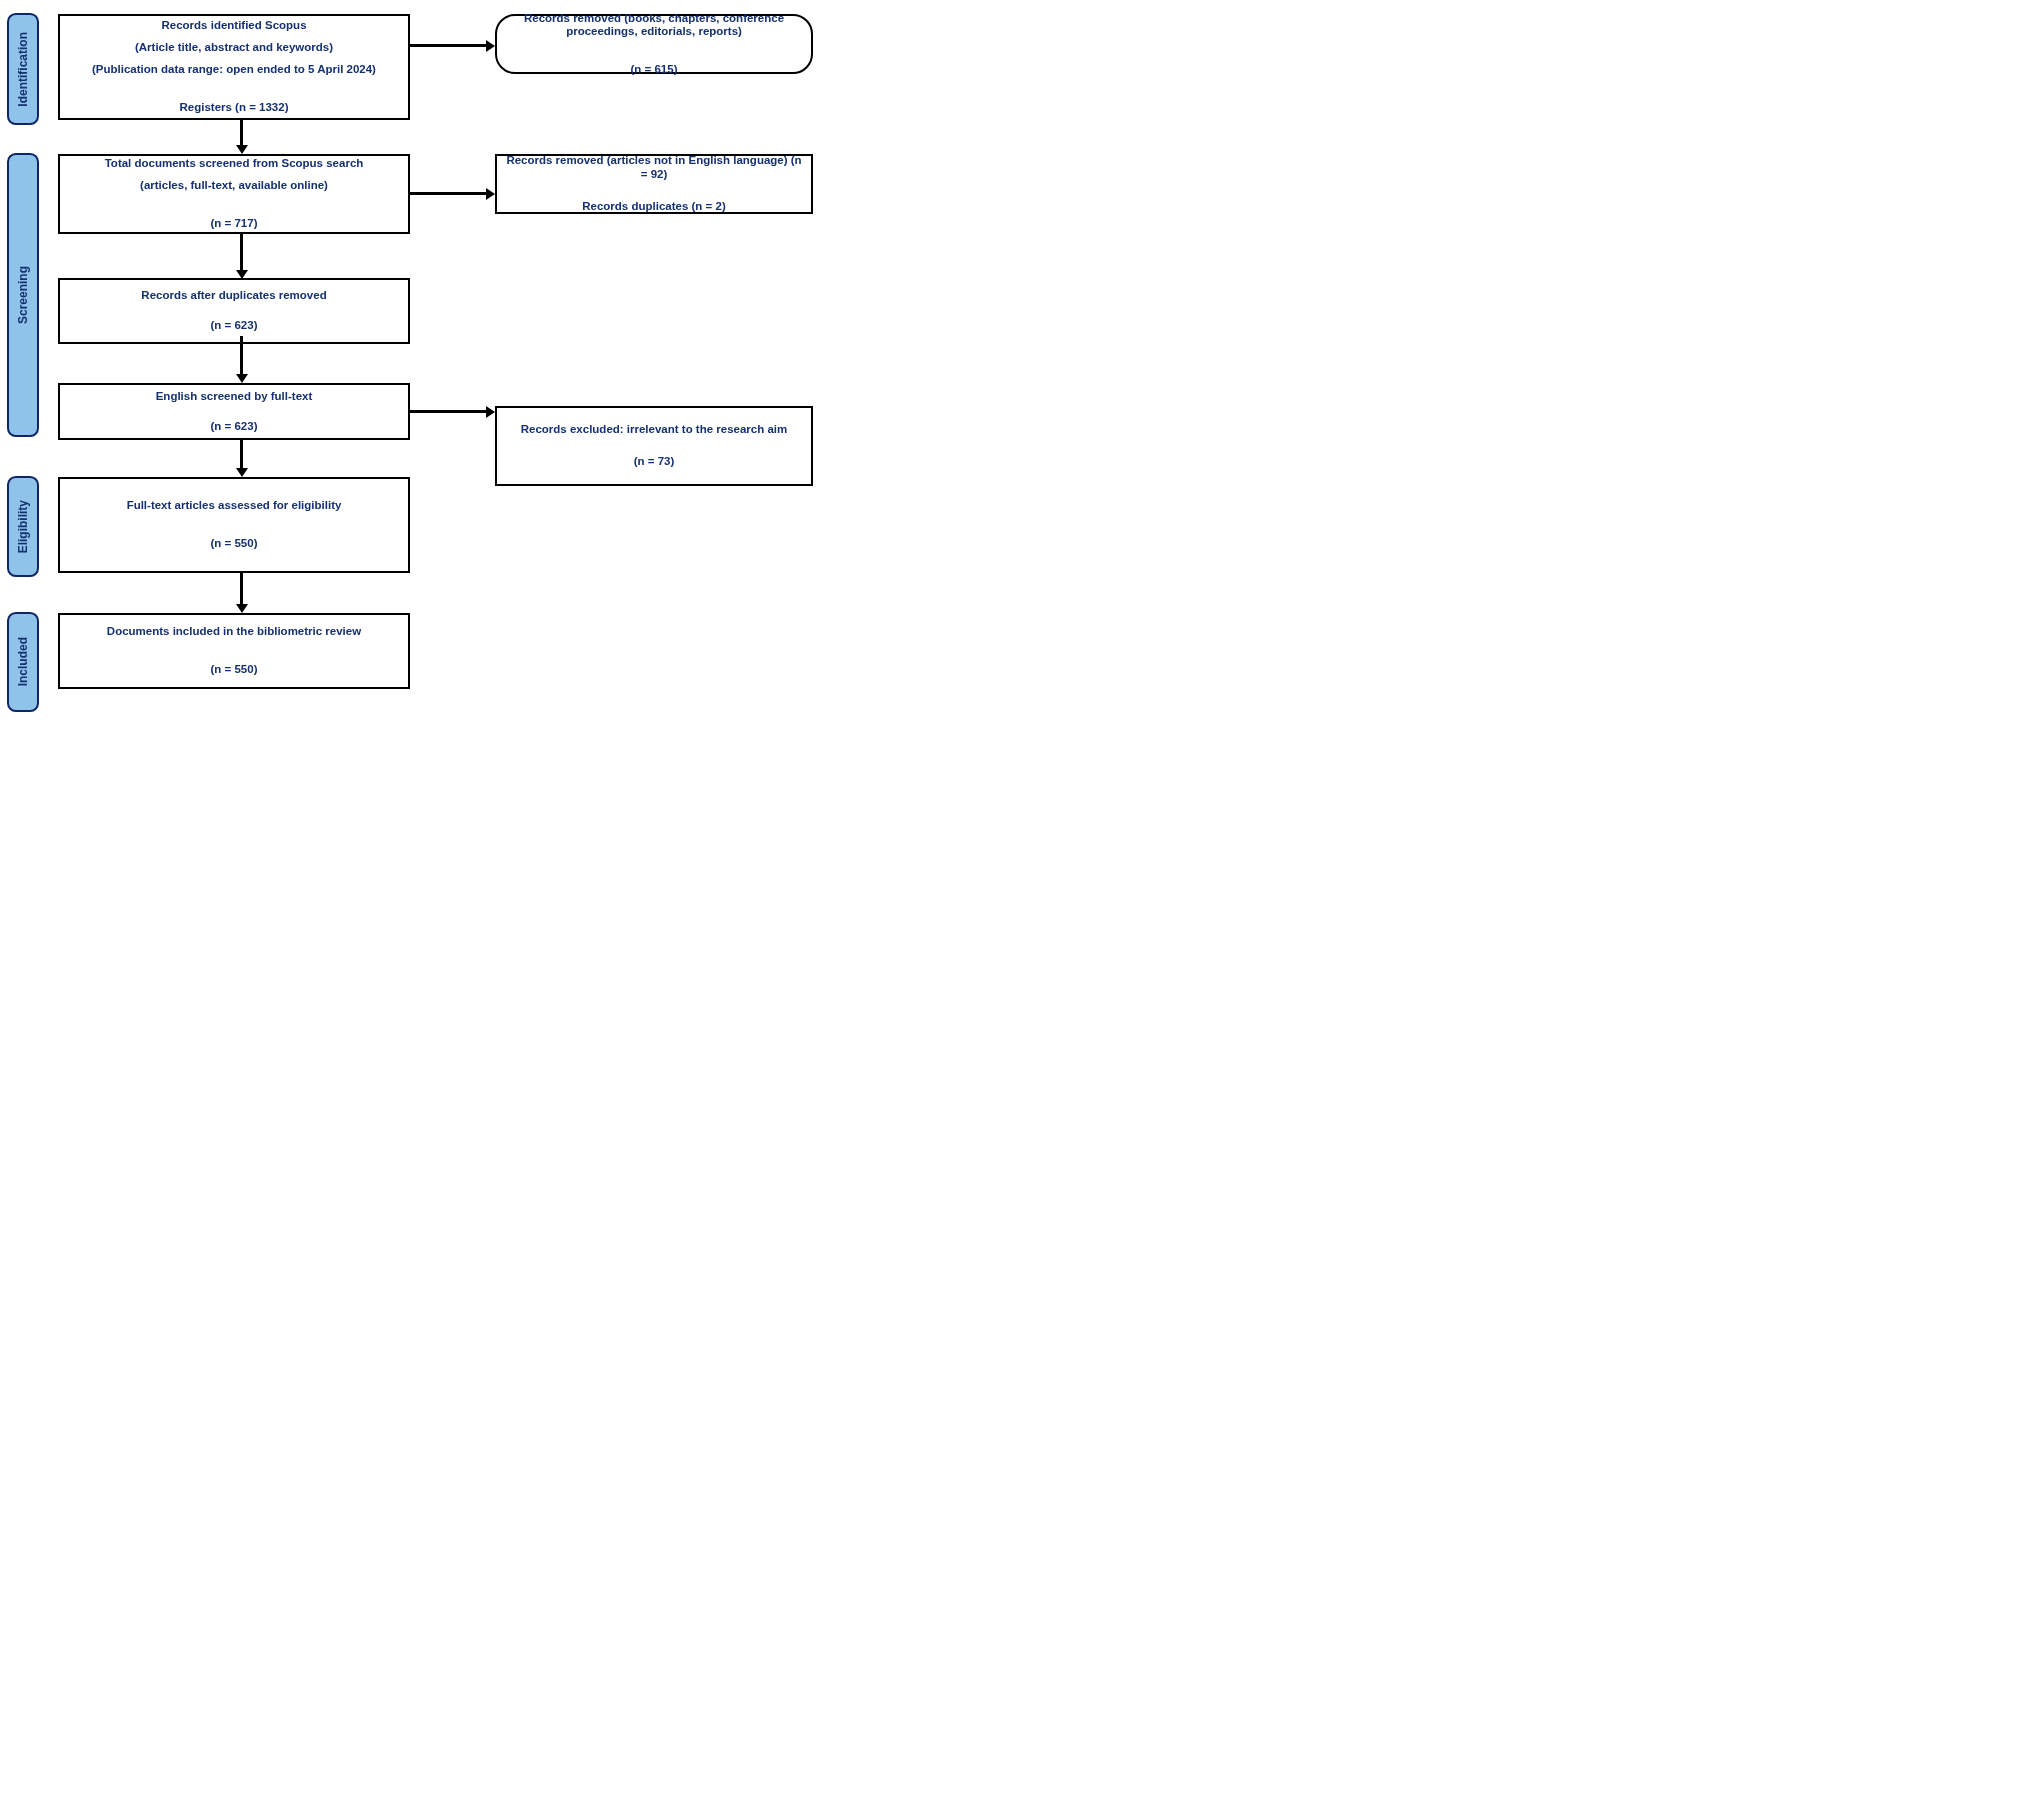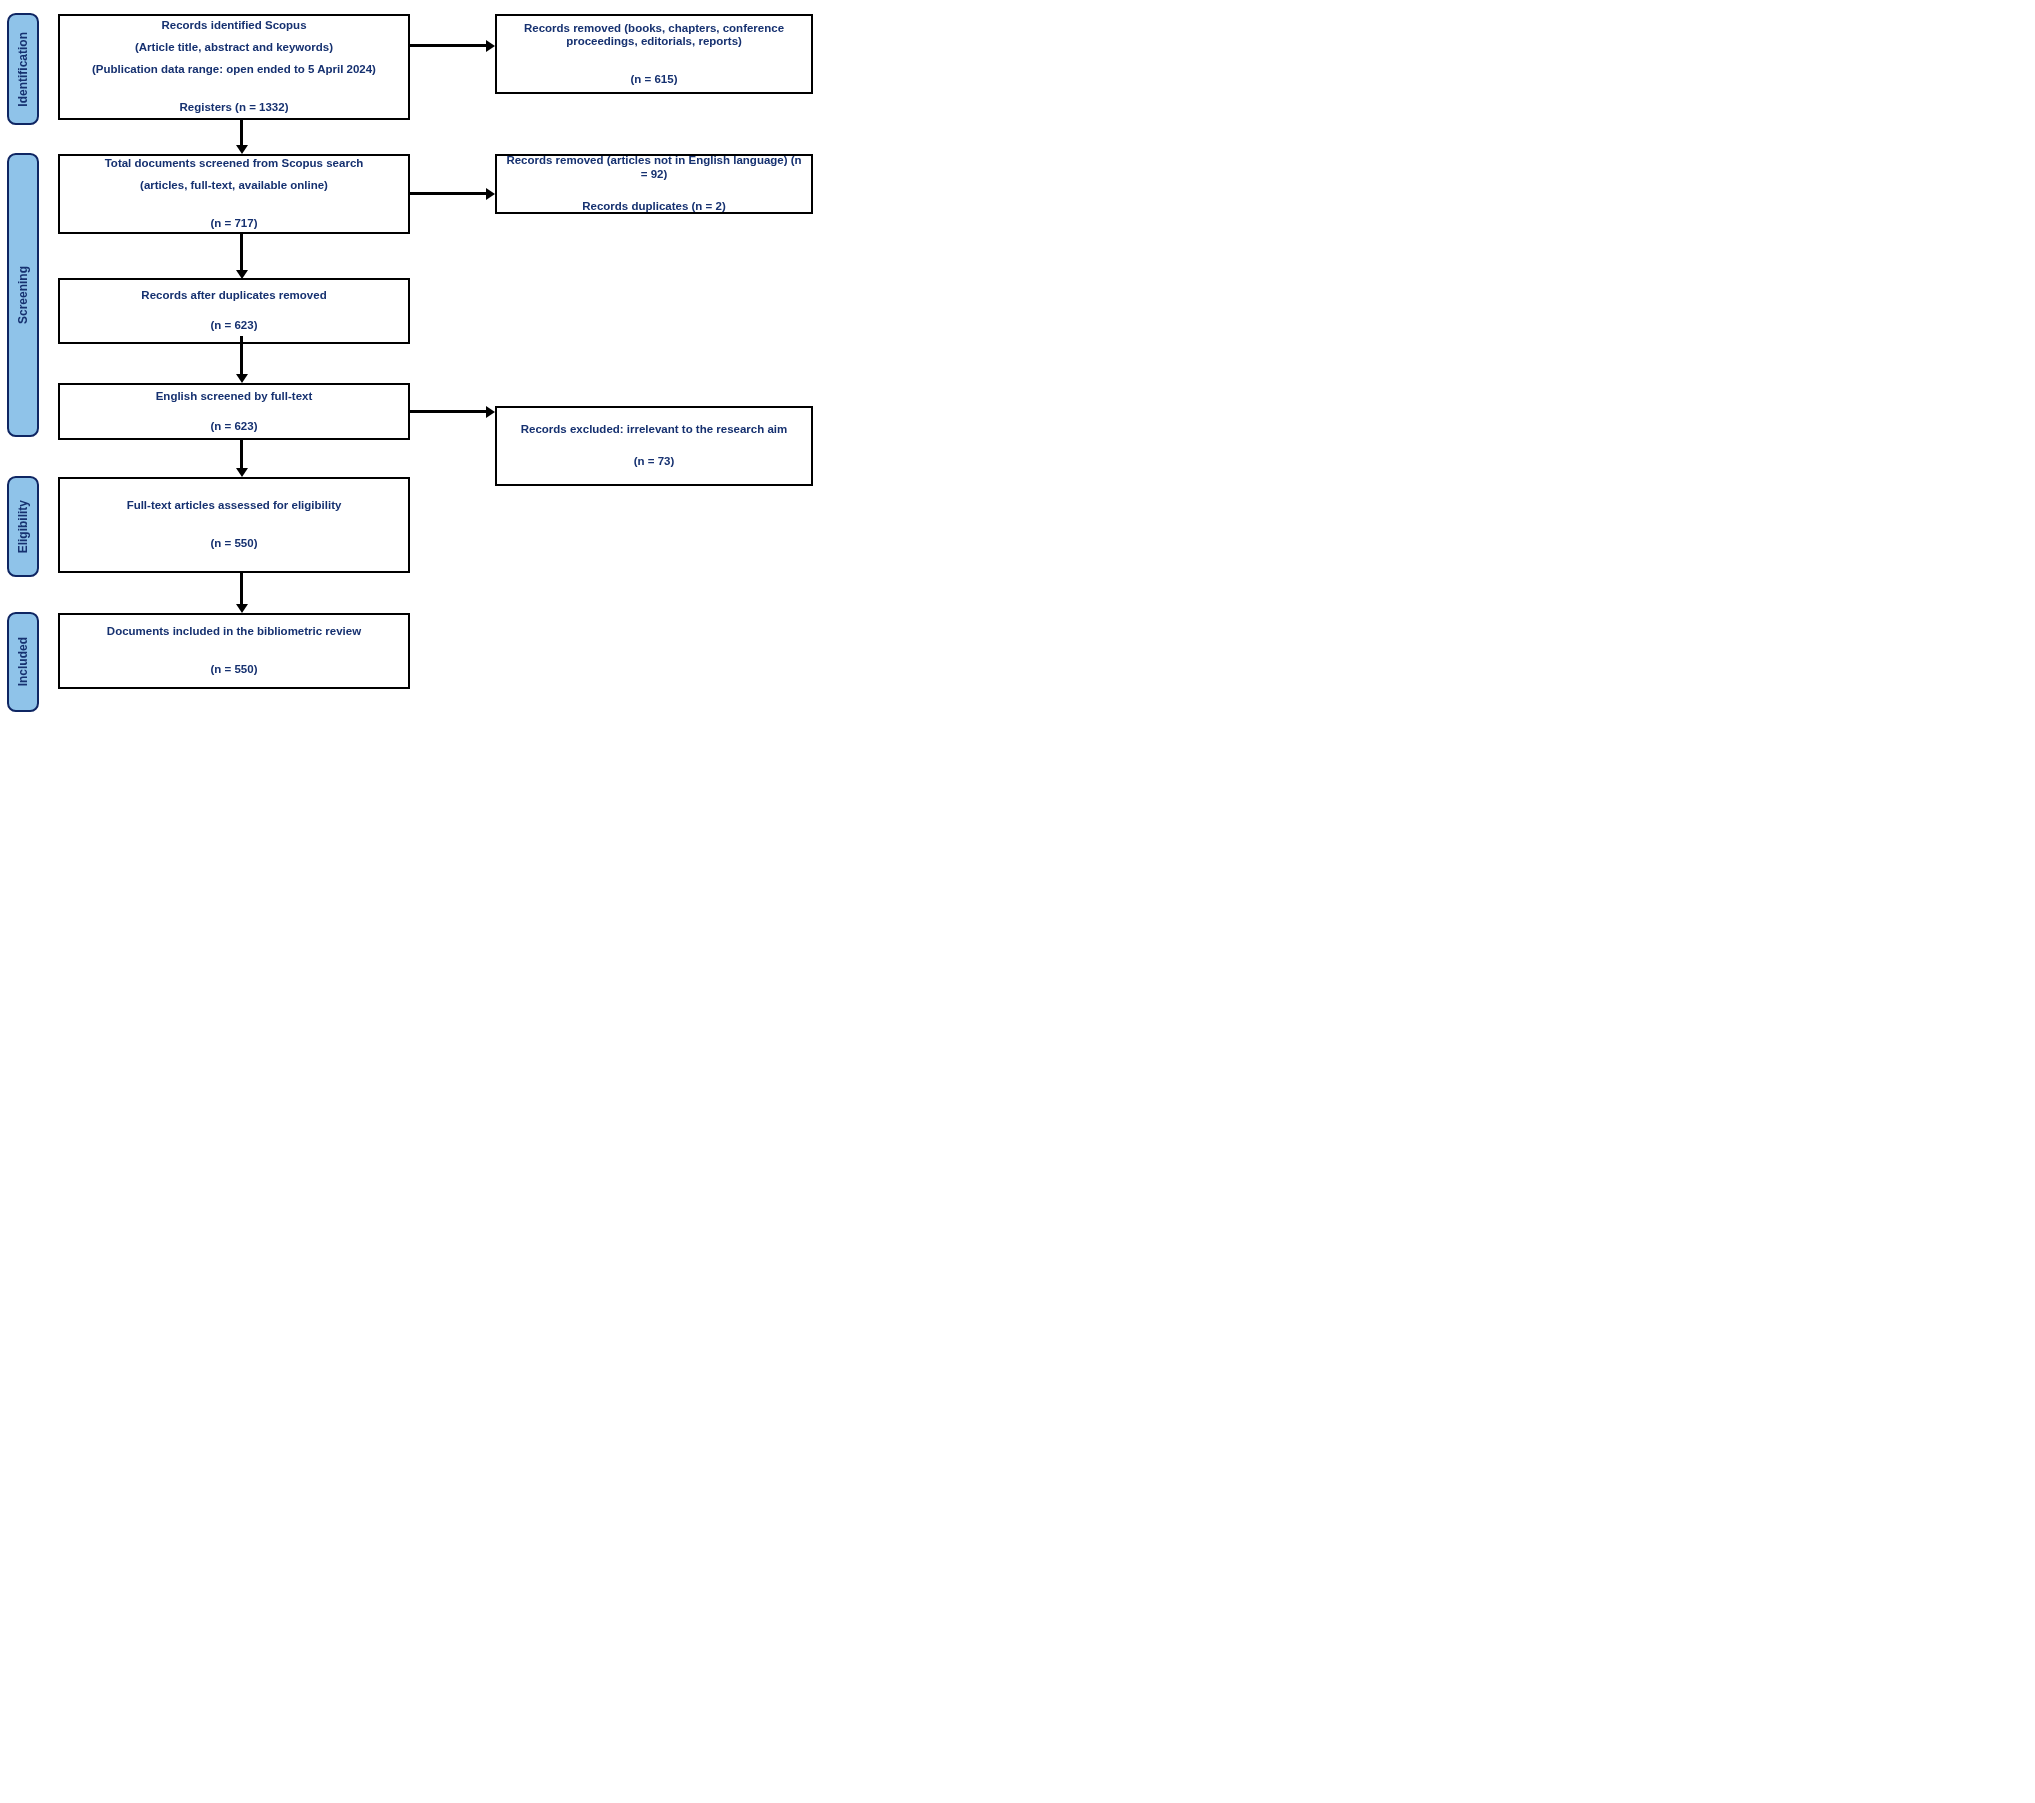--- a/index.html
+++ b/index.html
@@ -136,21 +136,21 @@
   <div class="fbox main-col" style="top:477px; height:96px;">
     <p>Full-text articles assessed for eligibility</p>
     <p class="count">(n = 550)</p>
   </div>
 
   <div class="fbox main-col" style="top:613px; height:76px;">
     <p>Documents included in the bibliometric review</p>
     <p class="count">(n = 550)</p>
   </div>
 
-  <div class="fbox right-col" style="top:14.2px; height:80px;">
+  <div class="fbox right-col" style="top:14.2px; height:60px;border-radius:20px;">
     <p>Records removed (books, chapters, conference proceedings, editorials, reports)</p>
     <p class="count-near">(n = 615)</p>
   </div>
 
   <div class="fbox right-col" style="top:154px; height:60px;">
     <p>Records removed (articles not in English language) (n = 92)</p>
     <p class="para-gap">Records duplicates (n = 2)</p>
   </div>
 
   <div class="fbox right-col pad-narrow" style="top:361px; height:80px;">

